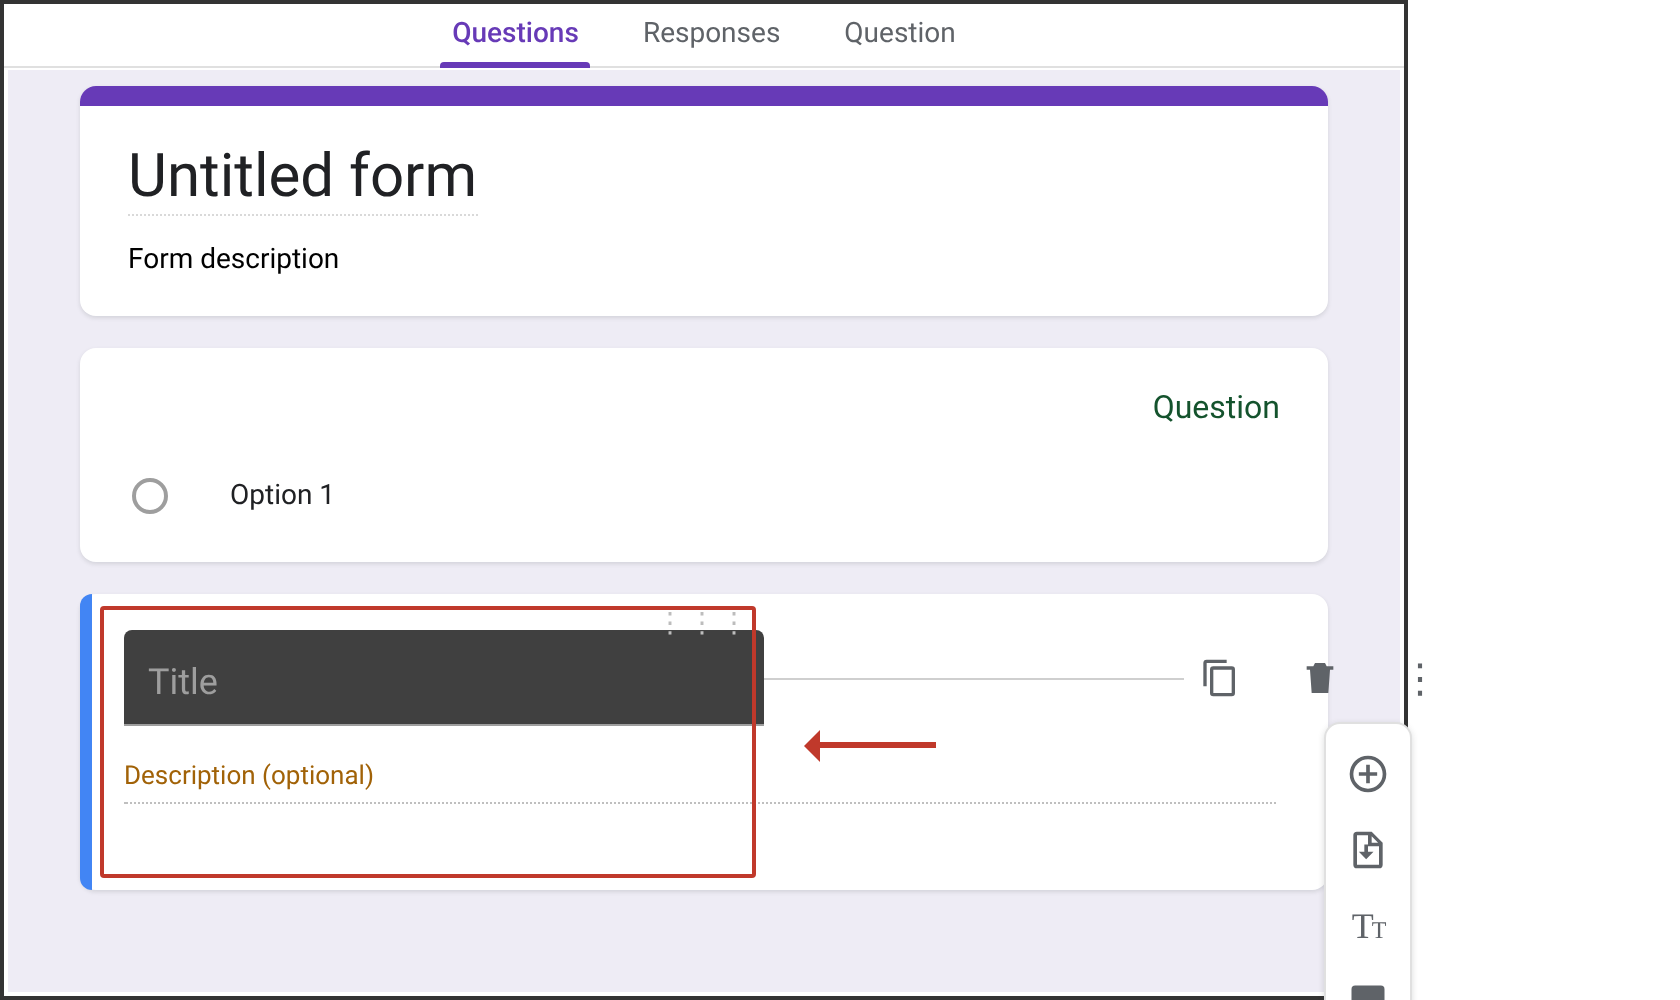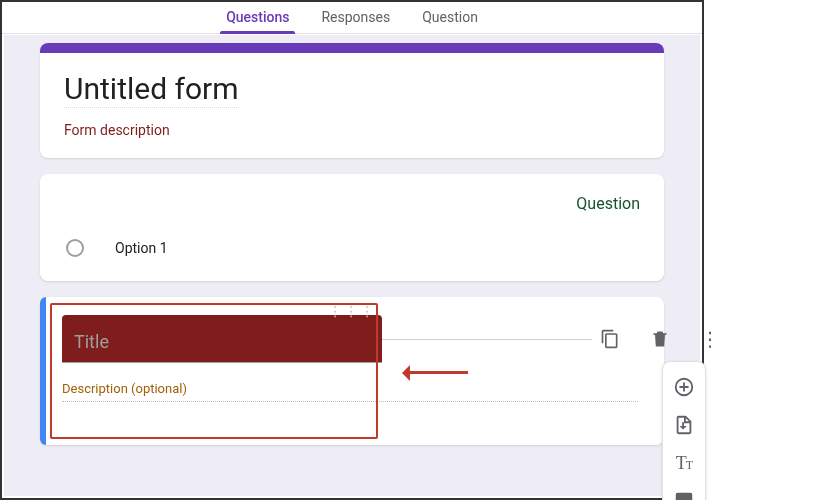--- a/index.html
+++ b/index.html
@@ -31,21 +31,21 @@
     background:#fff; border-radius:8px; box-shadow:0 1px 2px rgba(60,64,67,.15);
     padding:20px 24px; margin-bottom:16px; position:relative;
   }
   .titlecard::before{
     content:""; position:absolute; left:0; right:0; top:0; height:10px;
     background:#673ab7; border-radius:8px 8px 0 0;
   }
   .titlecard { padding-top:28px; }
 
   .formtitle { font-size:30px; color:#202124; border-bottom:1px dotted rgba(0,0,0,.15); display:inline-block; padding-bottom:1px; }
-  .formdesc { font-size:14px; color:#7f1d1d; margin-top:14px; }
+  .formdesc { font-size:14px; color:#000000; margin-top:14px; }
 
   .qcard .qtitle { font-size:16px; color:#14532d; margin-bottom:22px;text-align:right; }
   .radio { display:flex; align-items:center; gap:31px; padding:4px 0 4px 2px; font-size:14px; color:#202124;}
   .radio .circle { width:18px; height:18px; border:2px solid #9e9e9e; border-radius:50%; }
 
   
   .section {
     background:#fff; border-radius:8px; box-shadow:0 1px 2px rgba(60,64,67,.15);
     padding:18px 16px 18px 22px; position:relative; min-height:148px;
   }
@@ -53,21 +53,21 @@
     content:""; position:absolute; left:0; top:0; bottom:0; width:6px;
     background:#4285f4; border-radius:8px 0 0 8px;
   }
   .draghandle {
     position:absolute; top:6px; left:50%; transform:translateX(-50%);
     color:#bdbdbd; font-size:14px; letter-spacing:2px; cursor:grab;
   }
 
   .section-head { display:flex; align-items:center; }
   .titlefield {
-    flex:0 0 320px; max-width:320px; background:#7f1d1d; padding:16px 12px 10px;
+    flex:0 0 320px; max-width:320px; background:#404040; padding:16px 12px 10px;
     border-bottom:1px solid #9e9e9e; font-size:18px; color:#9e9e9e; border-radius:4px 4px 0 0;
     cursor:text;
   }
   .midrule { height:1px; background:#cfcfcf; flex:0 0 210px; max-width:210px; margin-left:0; }
   .section-actions { margin-left:auto; display:flex; gap:14px; color:#5f6368; align-items:center; }
   .section-actions .iconbtn { width:36px; height:36px; display:flex; align-items:center; justify-content:center; border-radius:50%; cursor:pointer; }
   .section-actions svg { width:20px; height:20px; fill:#5f6368; }
   .section-actions .dots { font-size:20px; line-height:1; }
 
   .descfield {

